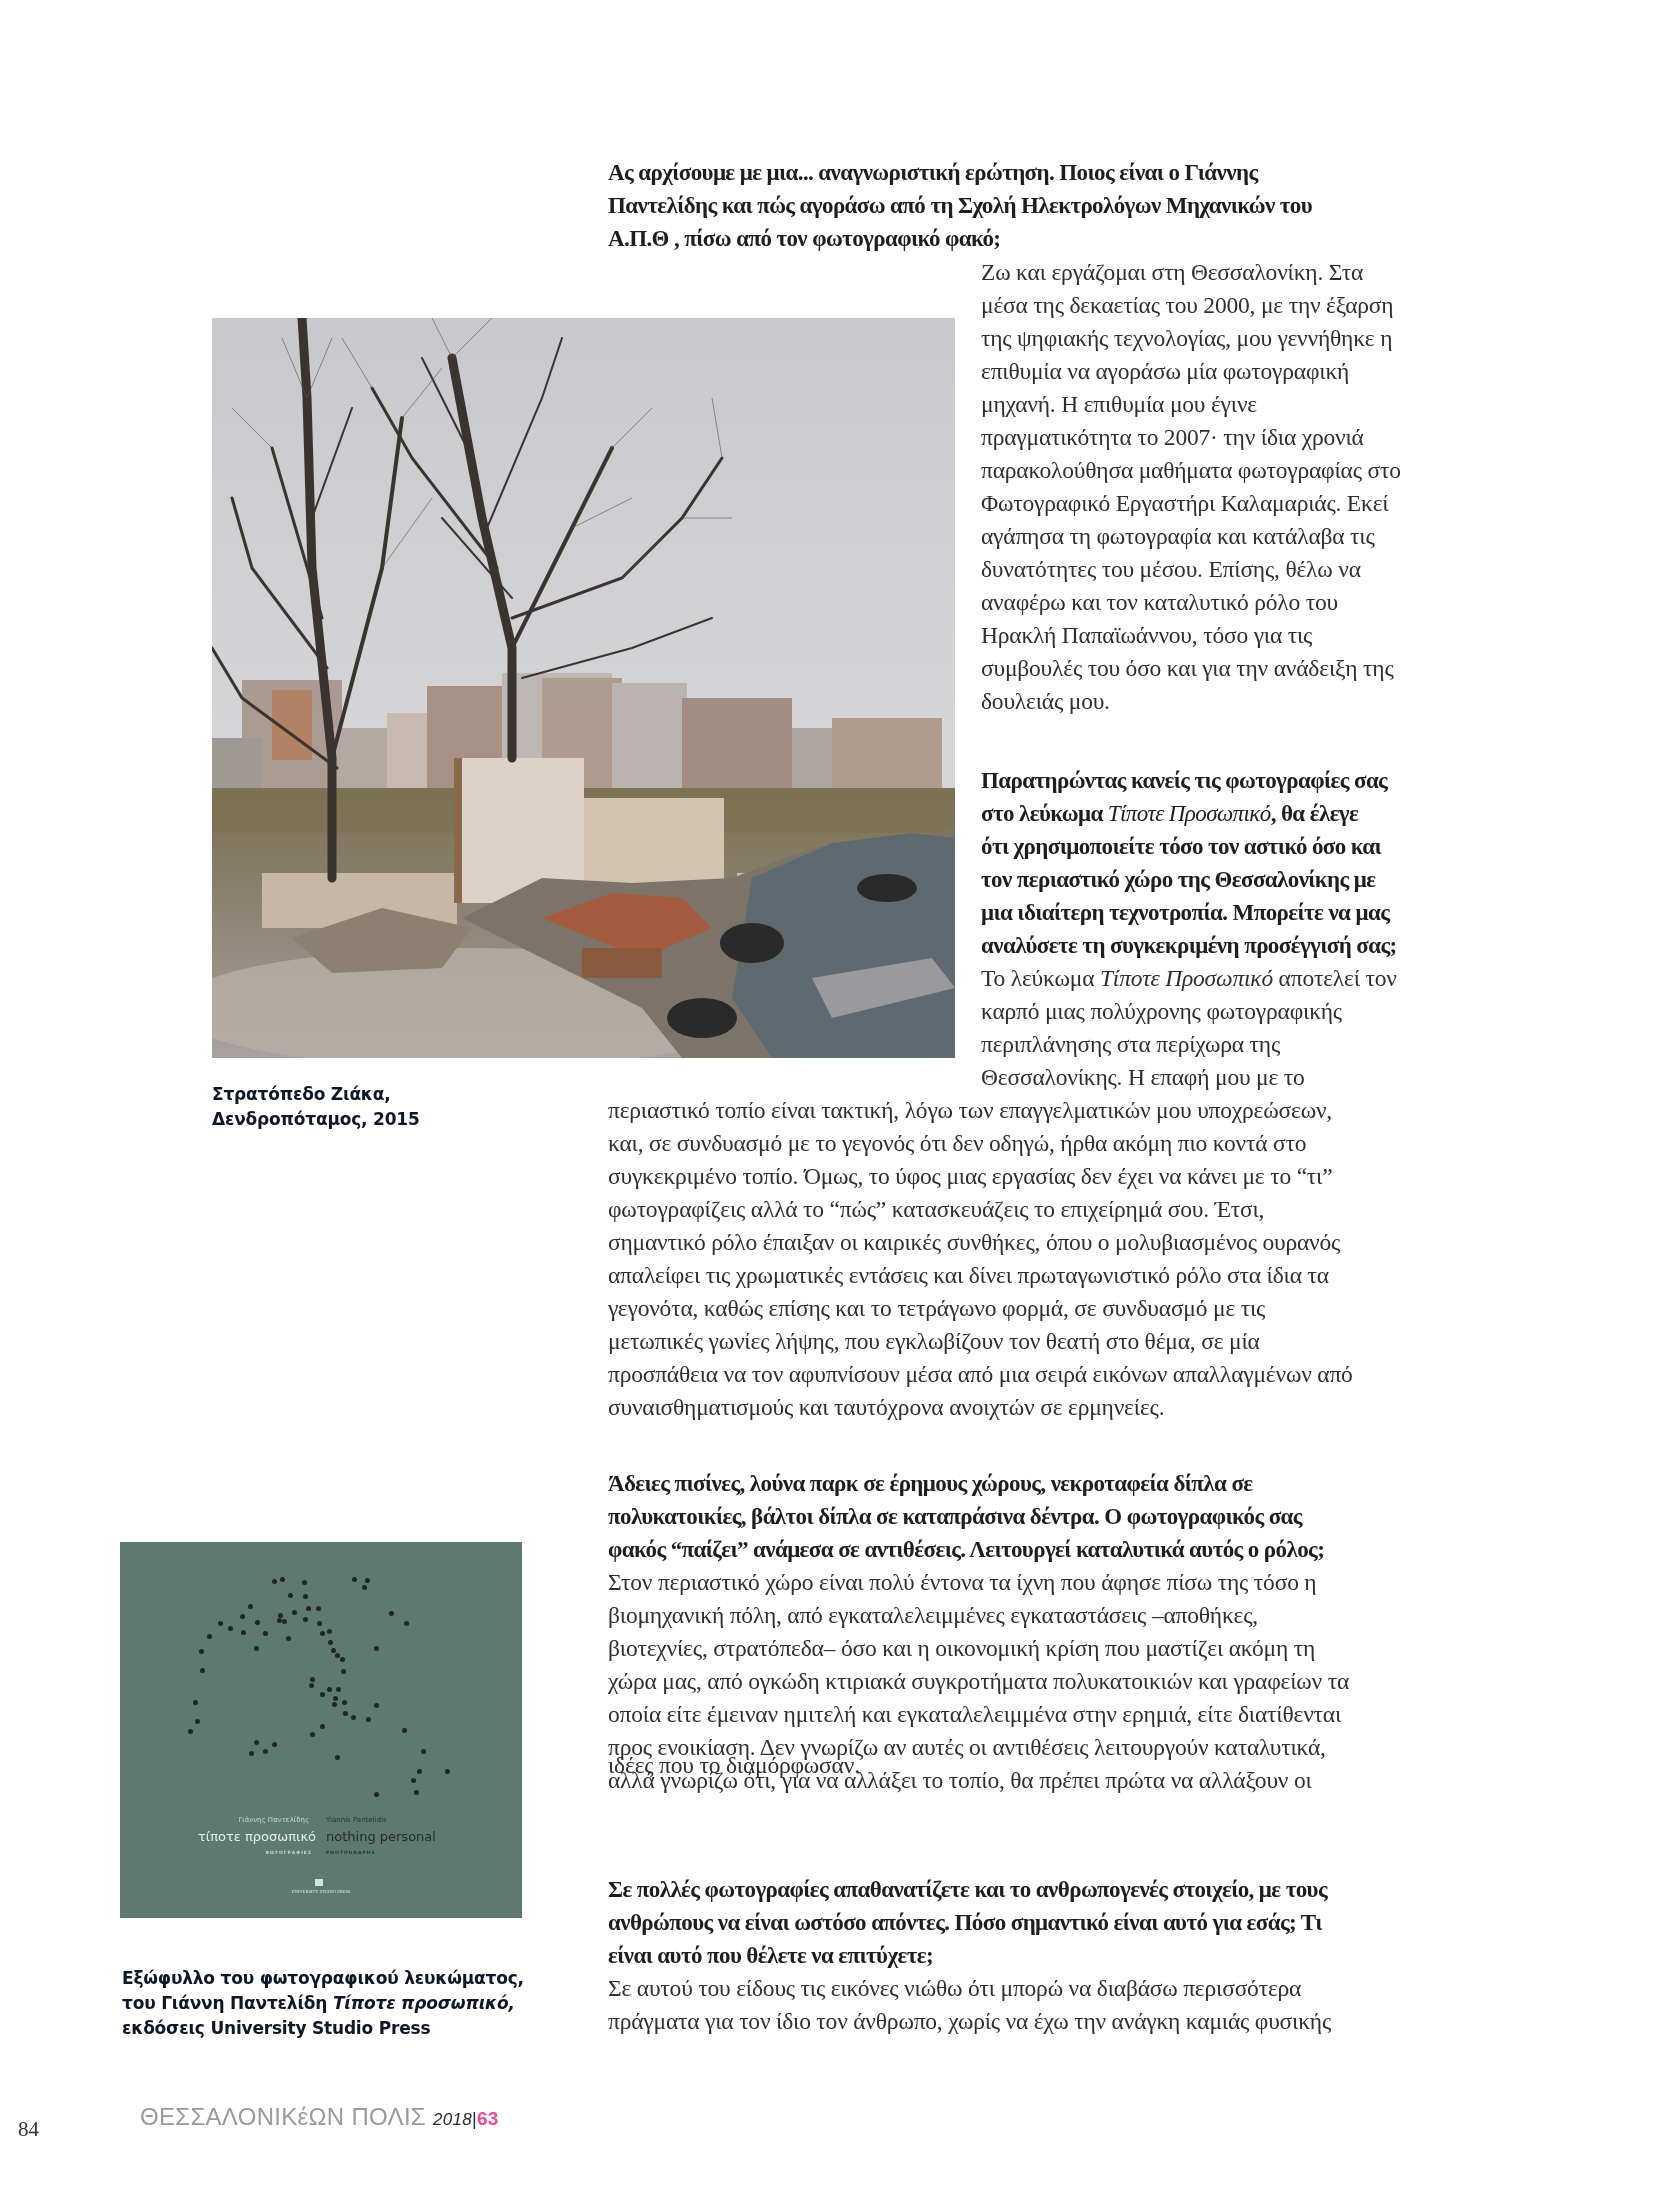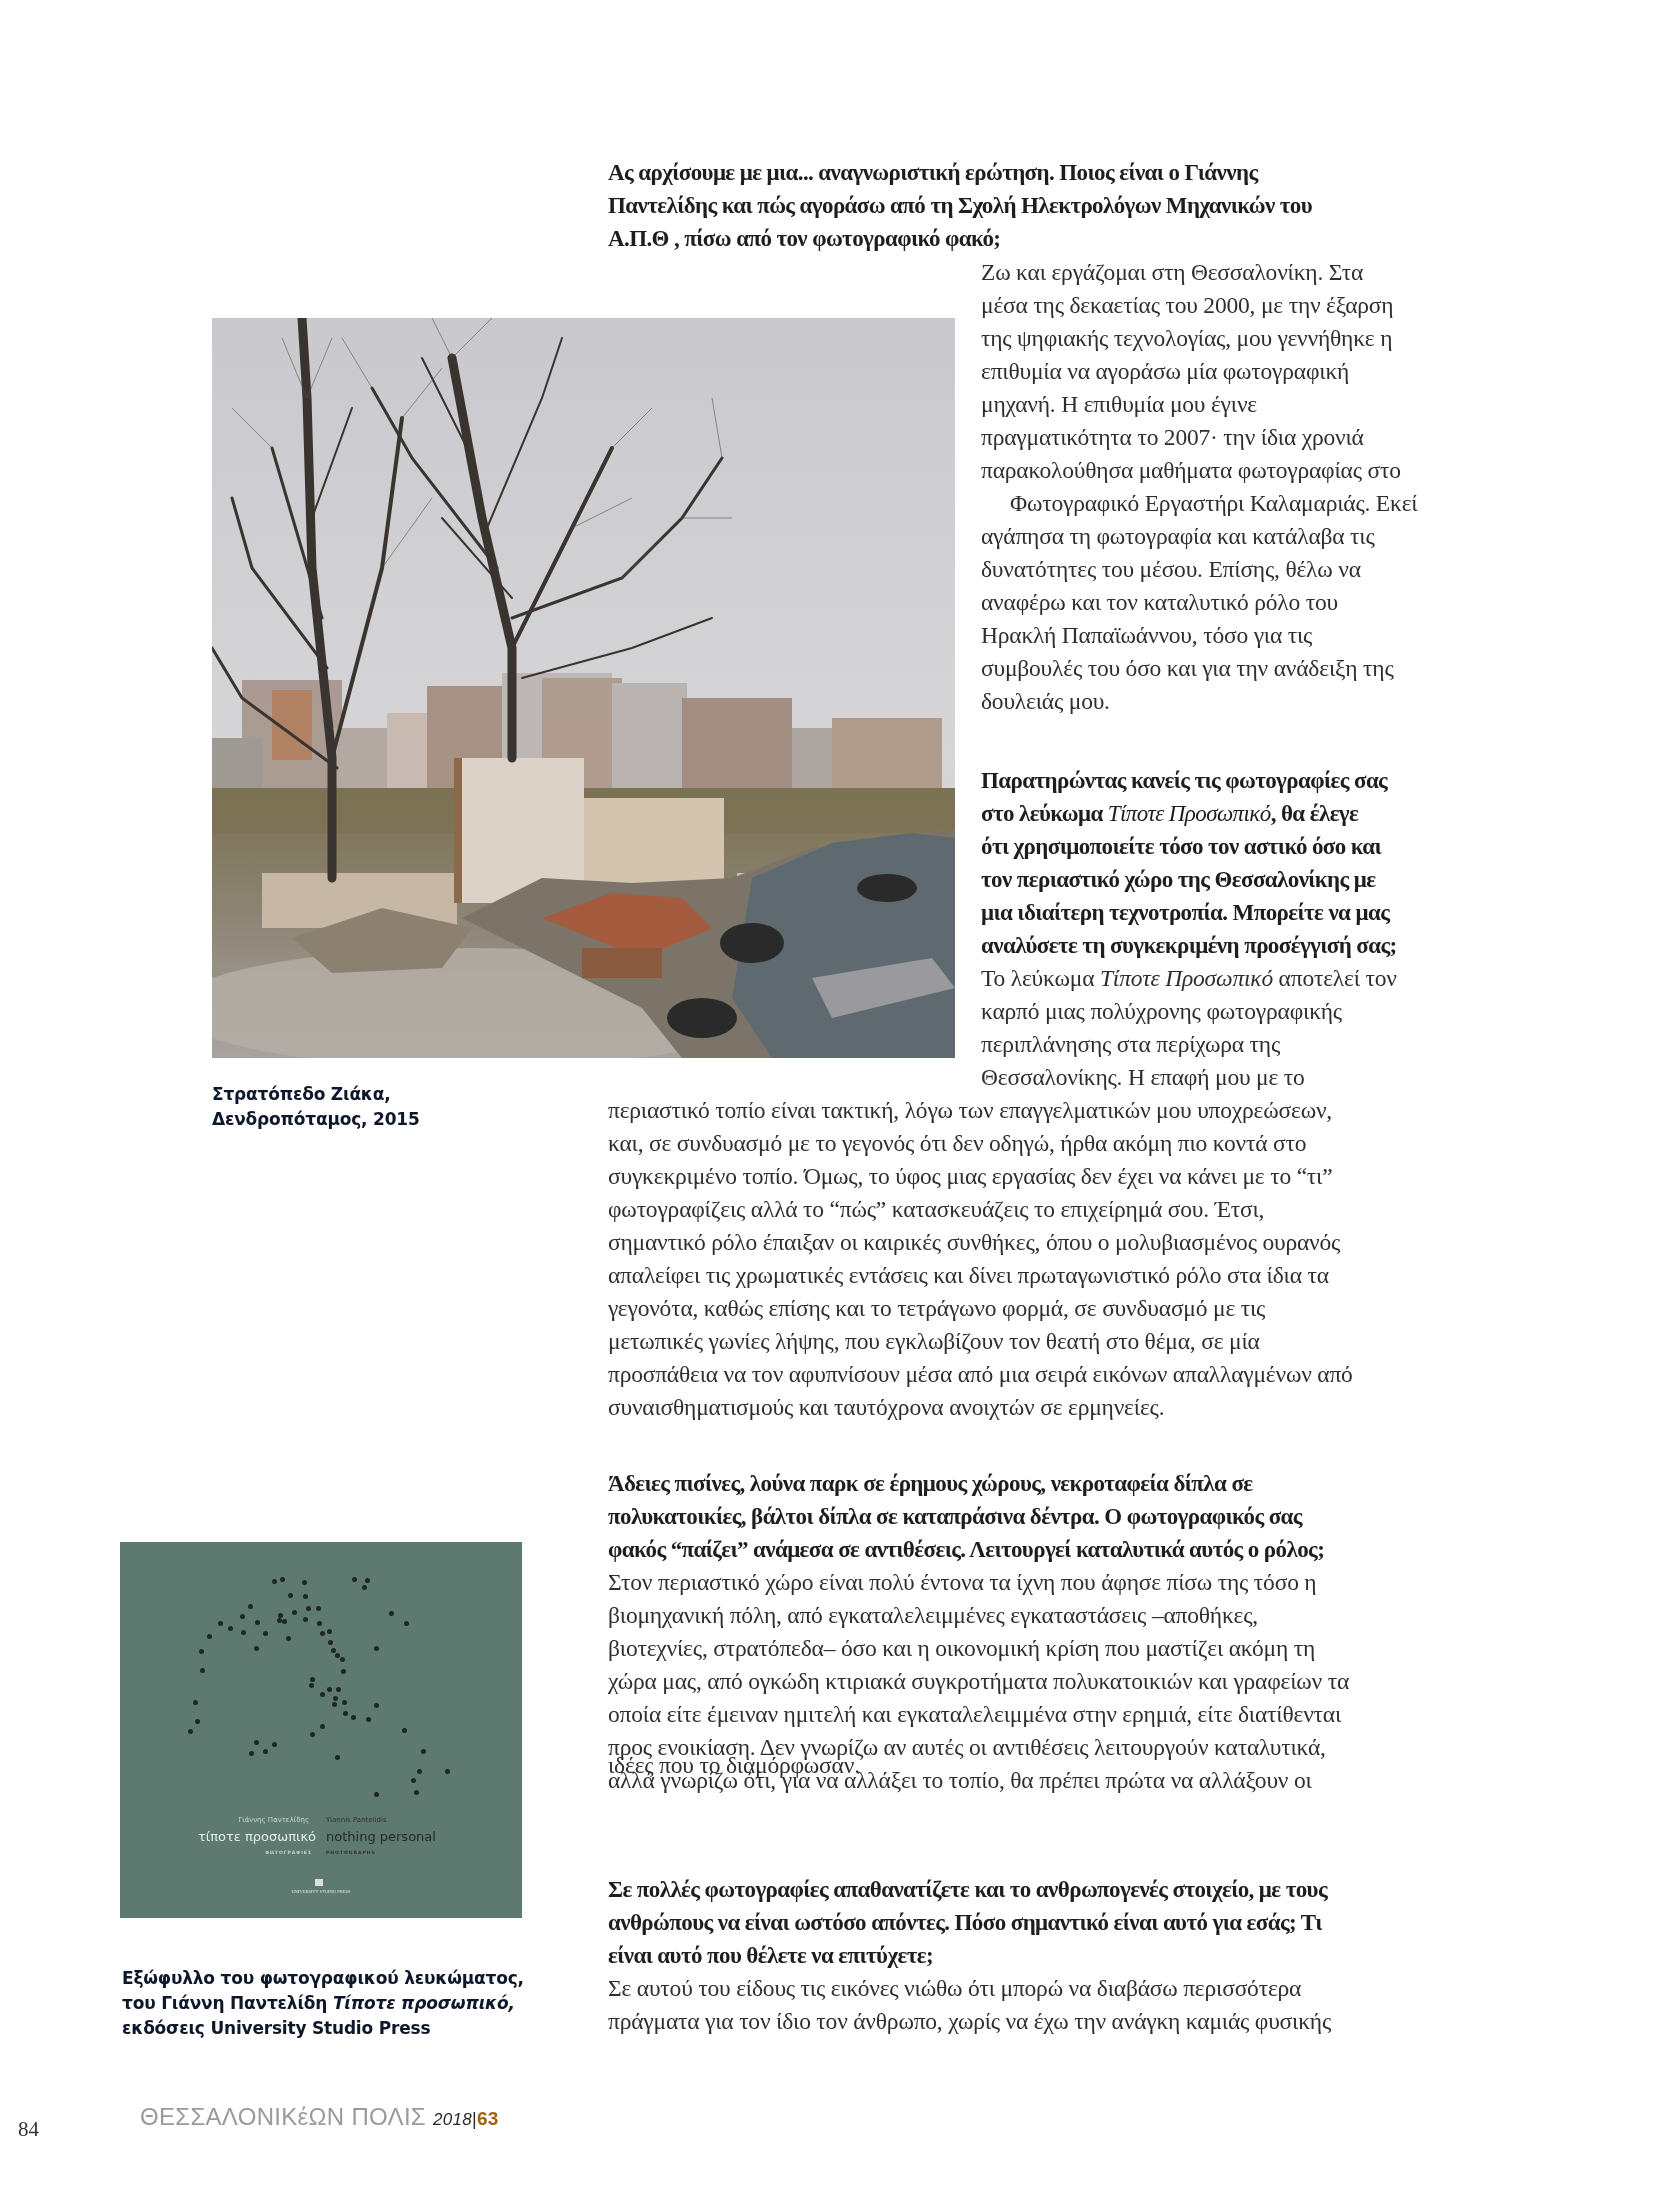--- a/index.html
+++ b/index.html
@@ -21,40 +21,40 @@
   
   #cover { left: 120px; top: 1542px; width: 402px; height: 376px; background: #5e7a70; overflow: hidden; }
   .dot { position: absolute; width: 5px; height: 5px; border-radius: 50%; background: #1f2624; }
   .cv-txt { position: absolute; font-family: "DejaVu Sans", sans-serif; white-space: nowrap; }
 
   
   #folio { left: 18px; top: 2106px; font-family: "Liberation Serif", serif; font-size: 21px; color: #333; margin-top: 11px; }
   #masthead { left: 140px; top: 2103px; font-family: "Liberation Sans", sans-serif; font-size: 24px; color: #9a9a9a; letter-spacing: 0.3px; }
   #masthead .yr { font-style: italic; font-size: 17px; color: #2a2a2a; margin-top: 44px; }
   #masthead .bar { font-size: 18px; color: #2a2a2a; }
-  #masthead .iss { font-weight: bold; color: #a16207; font-size: 19px; }
+  #masthead .iss { font-weight: bold; color: #ec4899; font-size: 19px; }
 </style>
 </head>
 <body>
 
 <div>
   <div class="line q" style="left:608px; top:156px;">Ας αρχίσουμε με μια... αναγνωριστική ερώτηση. Ποιος είναι ο Γιάννης</div>
   <div class="line q" style="left:608px; top:189px;">Παντελίδης και πώς αγοράσω από τη Σχολή Ηλεκτρολόγων Μηχανικών του</div>
   <div class="line q" style="left:608px; top:222px;">Α.Π.Θ , πίσω από τον φωτογραφικό φακό;</div>
 </div>
 
 <div>
   <div class="line a" style="left:981px; top:256px;">Ζω και εργάζομαι στη Θεσσαλονίκη. Στα</div>
   <div class="line a" style="left:981px; top:289px;">μέσα της δεκαετίας του 2000, με την έξαρση</div>
   <div class="line a" style="left:981px; top:322px;">της ψηφιακής τεχνολογίας, μου γεννήθηκε η</div>
   <div class="line a" style="left:981px; top:355px;">επιθυμία να αγοράσω μία  φωτογραφική</div>
   <div class="line a" style="left:981px; top:388px;">μηχανή. Η επιθυμία μου έγινε</div>
   <div class="line a" style="left:981px; top:421px;">πραγματικότητα το 2007· την ίδια χρονιά</div>
   <div class="line a" style="left:981px; top:454px;">παρακολούθησα μαθήματα φωτογραφίας στο</div>
-  <div class="line a" style="left:1010px; top:487px;">Φωτογραφικό Εργαστήρι Καλαμαριάς. Εκεί</div>
+  <div class="line a" style="left:981px; top:487px;">Φωτογραφικό Εργαστήρι Καλαμαριάς. Εκεί</div>
   <div class="line a" style="left:981px; top:520px;">αγάπησα τη φωτογραφία και κατάλαβα τις</div>
   <div class="line a" style="left:981px; top:553px;">δυνατότητες του μέσου. Επίσης, θέλω να</div>
   <div class="line a" style="left:981px; top:586px;">αναφέρω και τον καταλυτικό ρόλο του</div>
   <div class="line a" style="left:981px; top:619px;">Ηρακλή Παπαϊωάννου, τόσο για τις</div>
   <div class="line a" style="left:981px; top:652px;">συμβουλές του όσο και για την ανάδειξη της</div>
   <div class="line a" style="left:981px; top:685px;">δουλειάς μου.</div>
 </div>
 
 <div>
   <div class="line q" style="left:981px; top:764px;">Παρατηρώντας κανείς τις φωτογραφίες σας</div>

